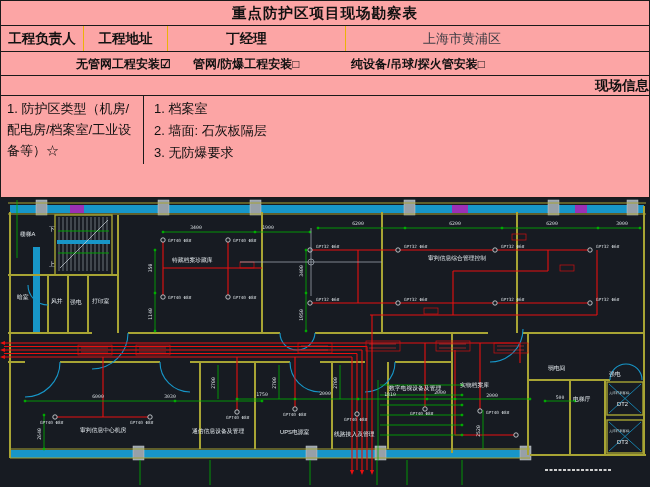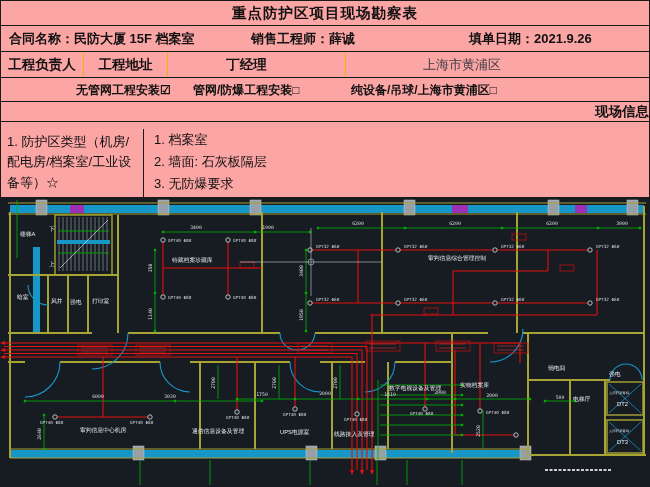--- a/index.html
+++ b/index.html
@@ -16,21 +16,21 @@
   .c-contract{left:8px}.c-eng{left:250px}.c-date{left:468px}
   .r-manager{height:26px;font-size:13.5px}
   .cell{height:100%;display:flex;align-items:center;justify-content:center;border-right:1px solid #eab308}
   .cell.b{font-weight:bold}
   .w1{width:83px}.w2{width:178px;padding-right:20px}.w3{width:84px}
   .w4{flex:1;border-right:none;font-family:"Liberation Serif",serif;font-size:13px;color:#3c3c44;padding-right:71px}
   .r-install{height:24px;font-weight:bold;font-size:12px}
   .r-install span{position:absolute;top:50%;transform:translateY(-50%);white-space:nowrap}
   .o1{left:75px}.o2{left:192px}.o3{left:350px}
   .r-section{height:20px;justify-content:flex-end;font-weight:bold;font-size:13.5px}
-  .r-site{flex:1;border-bottom:none;align-items:flex-end}
+  .r-site{flex:1;border-bottom:none;align-items:flex-start}
   .zone{width:143px;border-right:1px solid #1a1a1a;padding:3px 6px 3px 6px;font-size:13px;line-height:1.6}
   .siteitems{flex:1;padding:2px 10px;font-size:13px}
   .siteitems div{height:22px;line-height:22px;white-space:nowrap}
   
   .cad{position:absolute;left:0;top:198px;width:650px;height:289px;background:#171b22}
   .cad svg{position:absolute;left:0;top:0}
   text{user-select:none}
   .cad-room{font:5.8px "Liberation Sans",sans-serif;fill:#e8eef2}
   .cad-tiny{font:3.4px "Liberation Sans",sans-serif;fill:#c4d6da}
   .cad-dev{font:4.3px "DejaVu Sans Mono",monospace;fill:#d4dade}
@@ -38,35 +38,30 @@
 </style>
 </head>
 <body>
 
 <div class="stage">
 
   <div class="form">
     <div class="r r-title">
       <span>重点防护区项目现场勘察表</span>
     </div>
-    <div class="r r-contract">
-      <span class="c-contract">合同名称：民防大厦 15F 档案室</span>
-      <span class="c-eng">销售工程师：薛诚</span>
-      <span class="c-date">填单日期：2021.9.26</span>
-    </div>
     <div class="r r-manager">
       <div class="cell b w1">工程负责人</div>
       <div class="cell b w3">工程地址</div>
       <div class="cell b w2">丁经理</div>
       <div class="cell w4">上海市黄浦区</div>
     </div>
     <div class="r r-install">
       <span class="o1">无管网工程安装☑</span>
       <span class="o2">管网/防爆工程安装□</span>
-      <span class="o3">纯设备/吊球/上海市黄浦区□</span>
+      <span class="o3">纯设备/吊球/探火管安装□</span>
     </div>
     <div class="r r-section">
       <span>现场信息</span>
     </div>
     <div class="r r-site">
       <div class="zone">1. 防护区类型（机房/配电房/档案室/工业设备等）☆</div>
       <div class="siteitems">
         <div>1. 档案室</div>
         <div>2. 墙面: 石灰板隔层</div>
         <div>3. 无防爆要求</div>

